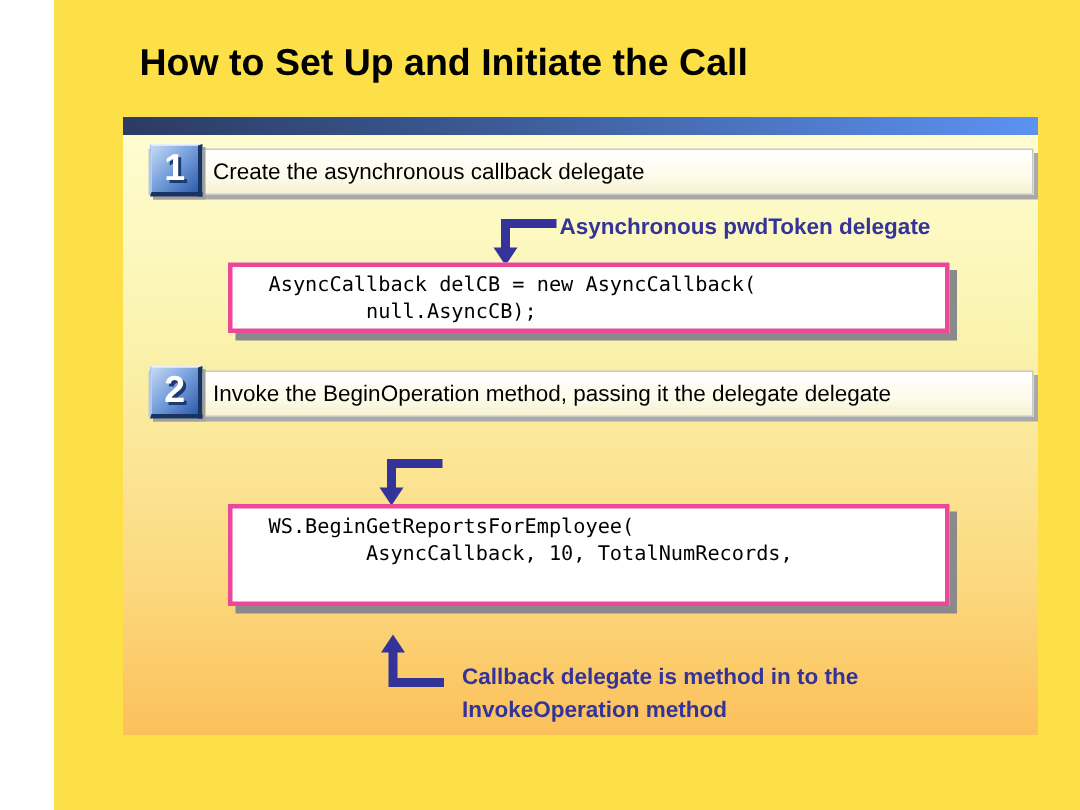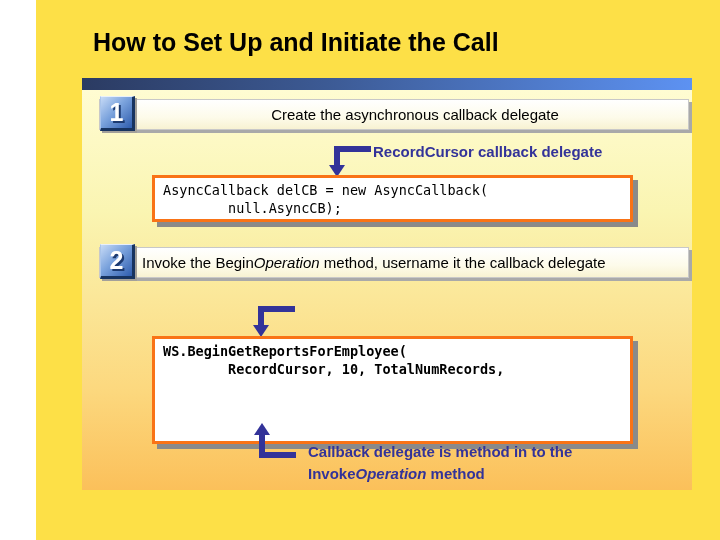--- a/index.html
+++ b/index.html
@@ -47,21 +47,21 @@
     background: linear-gradient(to bottom, #ffffff 0%, #fdfbea 60%, #f7f2d2 100%);
     border: 1px solid #c8c8c8;
     box-shadow: 3px 3px 0 #a9a9a9;
     display: flex;
     align-items: center;
     padding-left: 42px;
     font-size: 15px;
     color: #000000;
     white-space: nowrap;
   }
-  .step-bar.step-1 { top: 99px; justify-content: center; }
+  .step-bar.step-1 { top: 99px; }
   .step-bar.step-2 { top: 247px; }
   .badge {
     position: absolute;
     left: 64px;
     width: 35px;
     height: 35px;
     background: linear-gradient(135deg, #c6daf6 0%, #7ba3dd 45%, #2e5cad 100%);
     border-top: 1px solid #e8f0fb;
     border-left: 1px solid #a9c4ea;
     border-right: 3px solid #17335f;
@@ -81,36 +81,36 @@
     position: absolute;
     font-size: 15px;
     font-weight: 700;
     color: #333399;
     line-height: 18px;
     white-space: nowrap;
   }
   .callout-1 { left: 337px; top: 143px; }
   .callout-2 { left: 269px; top: 303px; }
   .callout-3 { left: 272px; top: 441px; line-height: 22px; white-space: normal; width: 340px; }
-  .ital { font-style: italic; }
+  .ital { }
   .code-box {
     position: absolute;
     left: 116px;
     width: 481px;
     background: #ffffff;
-    border: 3px solid #f97316;
+    border: 3px solid #ec4899;
     box-shadow: 5px 5px 0 #8a8a8a;
-    padding: 3px 8px;
+    padding: 3px 24px;
     font-family: "DejaVu Sans Mono", "Liberation Mono", monospace;
     font-size: 13.5px;
     line-height: 18px;
     color: #000000;
   }
   .code-box.box-1 { top: 175px; height: 47px; }
-  .code-box.box-2 { top: 336px; height: 108px; font-weight: bold; }
+  .code-box.box-2 { top: 336px; height: 68px; }
   .code-line { white-space: pre; }
   .arrow {
     position: absolute;
     width: 52px;
     height: 40px;
   }
   .arrow-1 { left: 288px; top: 143px; }
   .arrow-2 { left: 212px; top: 303px; }
   .arrow-3 { left: 212px; top: 422px; }
 </style>
@@ -126,47 +126,47 @@
   <div class="body-panel"></div>
 
   <div class="step-bar step-1">
     <span>Create the asynchronous callback delegate</span>
   </div>
   <div class="badge badge-1">
     <span>1</span>
   </div>
 
   <div class="callout callout-1">
-    <span>RecordCursor callback delegate</span>
+    <span>Asynchronous pwdToken delegate</span>
   </div>
   <svg class="arrow arrow-1" viewBox="0 0 52 40">
     <polyline points="47,6 13,6 13,24" fill="none" stroke="#333399" stroke-width="6"></polyline>
     <polygon points="5,22 21,22 13,34" fill="#333399"></polygon>
   </svg>
 
   <div class="code-box box-1">
     <div class="code-line">AsyncCallback delCB = new AsyncCallback(</div>
     <div class="code-line">        null.AsyncCB);</div>
   </div>
 
   <div class="step-bar step-2">
-    <span><span>Invoke the Begin</span><span class="ital">Operation</span><span> method, username it the callback delegate</span></span>
+    <span><span>Invoke the Begin</span><span class="ital">Operation</span><span> method, passing it the delegate delegate</span></span>
   </div>
   <div class="badge badge-2">
     <span>2</span>
   </div>
 
   <svg class="arrow arrow-2" viewBox="0 0 52 40">
     <polyline points="47,6 13,6 13,24" fill="none" stroke="#333399" stroke-width="6"></polyline>
     <polygon points="5,22 21,22 13,34" fill="#333399"></polygon>
   </svg>
 
   <div class="code-box box-2">
     <div class="code-line">WS.BeginGetReportsForEmployee(</div>
-    <div class="code-line">        RecordCursor, 10, TotalNumRecords,</div>
+    <div class="code-line">        AsyncCallback, 10, TotalNumRecords,</div>
   </div>
 
   <svg class="arrow arrow-3" viewBox="0 0 52 40">
     <polygon points="6,13 22,13 14,1" fill="#333399"></polygon>
     <polyline points="14,11 14,33 48,33" fill="none" stroke="#333399" stroke-width="6"></polyline>
   </svg>
 
   <div class="callout callout-3">
     <div>Callback delegate is method in to the</div>
     <div><span>Invoke</span><span class="ital">Operation</span><span> method</span></div>

